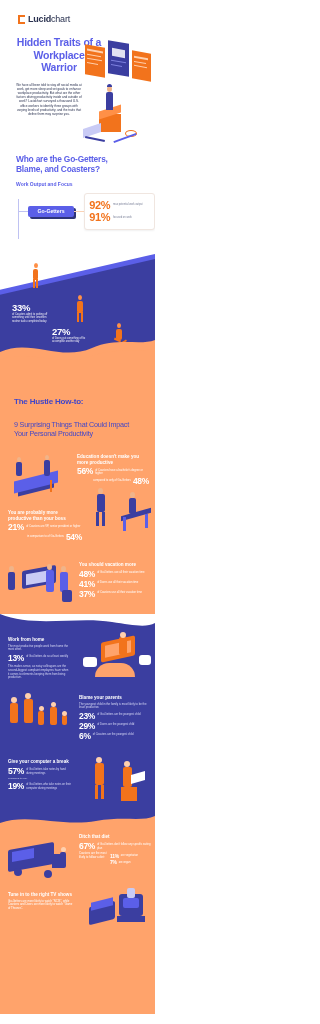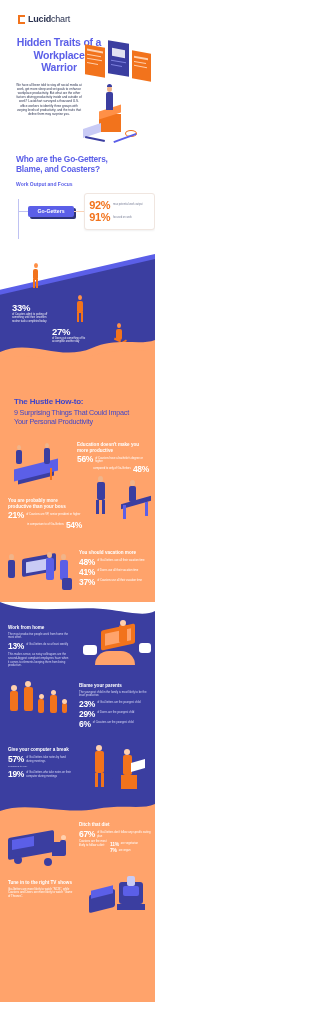--- a/index.html
+++ b/index.html
@@ -72,21 +72,21 @@
   .ramp{position:relative;height:118px;margin-top:2px;}
   .rampbg{position:absolute;inset:0;background:#ffffff;overflow:hidden;}
   .ramp-stat{position:absolute;color:#ffffff;}
   .ramp-stat .pct{font-size:9.5px;font-weight:bold;line-height:9.5px;letter-spacing:-.3px;}
   .ramp-stat .txt{font-size:2.6px;line-height:3.4px;width:40px;margin-top:1px;opacity:.92;}
 
   
   .hustle{position:relative;background:#ffa36b;padding:0;}
   .hustle-inner{padding:28px 14px 10px 14px;}
   .hustle h2{margin:0;font-size:8px;line-height:9.6px;font-weight:bold;color:#4146c9;letter-spacing:-.2px;}
-  .hustle h2 .l2{color:#4146c9;font-weight:normal;display:block;margin-top:2px;font-size:7.2px;line-height:9px;}
+  .hustle h2 .l2{color:#4146c9;font-weight:normal;display:block;margin-top:14px;font-size:7.2px;line-height:9px;}
 
   
   .blk{position:relative;min-height:52px;}
   .blk .txtcol{position:absolute;width:76px;}
   .blk h4{margin:0 0 2px 0;font-size:4.6px;line-height:5.6px;font-weight:bold;}
   .blk .lead{margin:0 0 2px 0;font-size:2.8px;line-height:3.6px;}
   .blk .srow{display:flex;align-items:flex-start;gap:2px;margin:1.5px 0;}
   .blk .srow .p{font-size:8.5px;font-weight:bold;line-height:8.5px;letter-spacing:-.3px;text-align:center;}
   .blk .srow .d{font-size:2.7px;line-height:3.4px;padding-top:1.5px;}
   .onLight h4,.onLight .p{color:#ffffff;}

